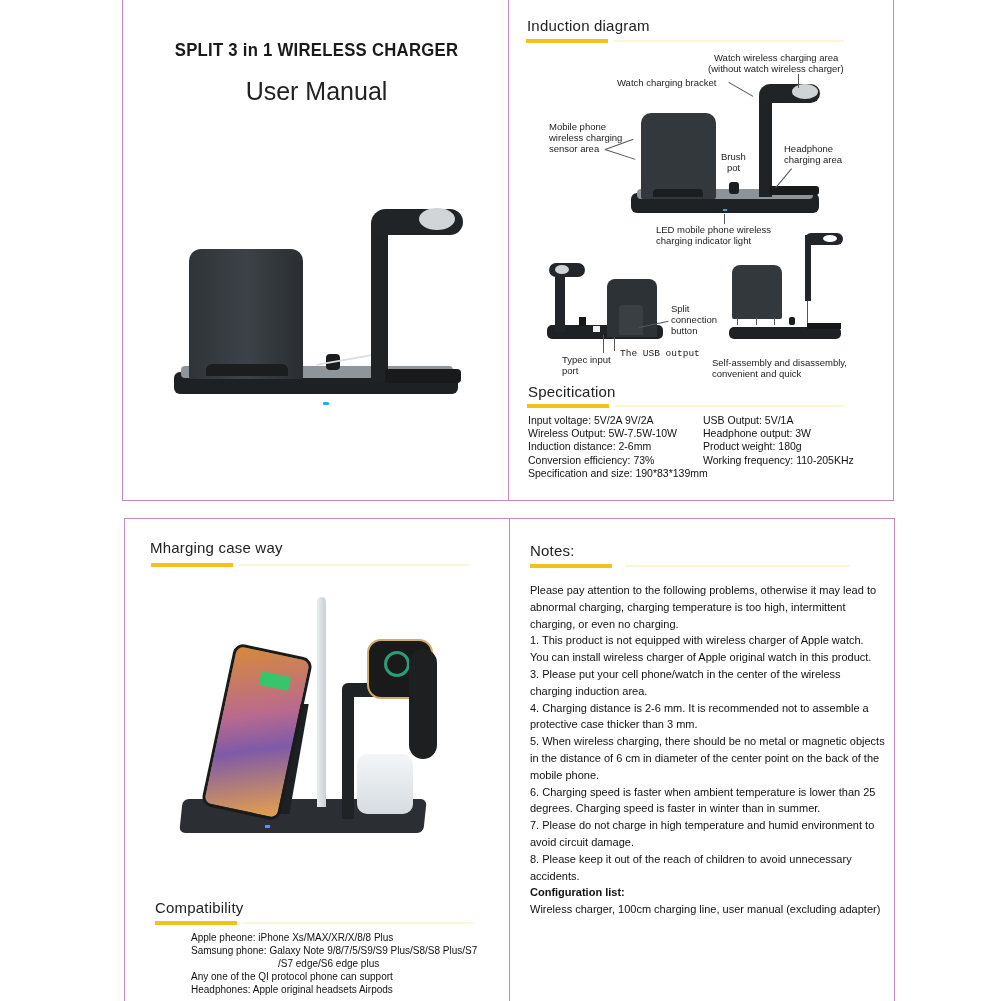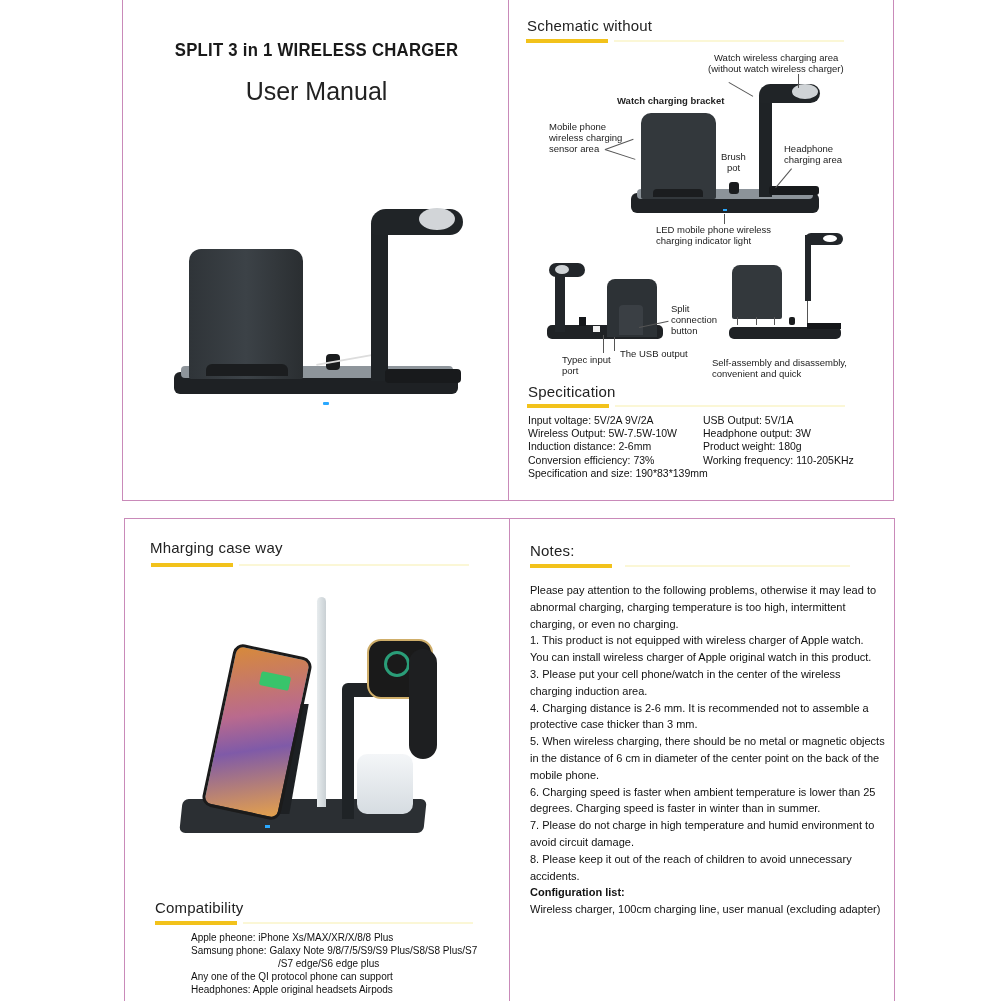--- a/index.html
+++ b/index.html
@@ -39,42 +39,42 @@
     <div class="abs" style="left:200px;top:5px;width:92px;height:26px;border-radius:16px 14px 14px 4px;background:#202427;"></div>
     <div class="abs" style="left:248px;top:4px;width:36px;height:22px;border-radius:50%;background:#d2d5d8;"></div>
 
     <div class="abs" style="left:214px;top:165px;width:76px;height:14px;border-radius:4px;background:#181a1c;"></div>
 
     <div class="abs" style="left:152px;top:198px;width:6px;height:3px;background:#2aa8ff;border-radius:1px;"></div>
   </div>
 </div>
 
 <div class="panel" style="left:508px;top:-2px;width:386px;height:503px;">
-  <div class="sec-title" style="left:18px;top:18px;">Schematic without</div>
+  <div class="sec-title" style="left:18px;top:18px;">Induction diagram</div>
   <div class="uline" style="left:17px;top:40px;width:320px;">
     <div class="y" style="width:82px;"></div>
       <div class="p" style="left:88px;width:230px;"></div>
   </div>
 
   <div class="abs" style="left:122px;top:82px;width:190px;height:135px;">
     <div class="abs" style="left:0;top:112px;width:188px;height:20px;border-radius:6px;background:#1f2225;"></div>
     <div class="abs" style="left:6px;top:108px;width:176px;height:10px;border-radius:4px;background:#8c9399;"></div>
     <div class="abs" style="left:10px;top:32px;width:75px;height:86px;border-radius:10px 10px 2px 2px;background:#33383c;"></div>
     <div class="abs" style="left:22px;top:108px;width:50px;height:8px;border-radius:4px 4px 0 0;background:#1b1d1f;"></div>
     <div class="abs" style="left:98px;top:101px;width:10px;height:12px;border-radius:3px;background:#1a1c1e;"></div>
     <div class="abs" style="left:128px;top:12px;width:13px;height:104px;border-radius:6px 0 0 0;background:#1f2326;"></div>
     <div class="abs" style="left:128px;top:3px;width:61px;height:19px;border-radius:12px 10px 10px 3px;background:#202427;"></div>
     <div class="abs" style="left:161px;top:3px;width:26px;height:15px;border-radius:50%;background:#cfd3d6;"></div>
     <div class="abs" style="left:138px;top:105px;width:50px;height:9px;border-radius:3px;background:#181a1c;"></div>
     <div class="abs" style="left:92px;top:128px;width:4px;height:2px;background:#2aa8ff;"></div>
   </div>
 
   <span class="lbl" style="left:205px;top:53px;">Watch wireless charging area</span>
   <span class="lbl" style="left:199px;top:64px;">(without watch wireless charger)</span>
-  <span class="lbl" style="left:108px;top:96px;font-weight:bold;">Watch charging bracket</span>
+  <span class="lbl" style="left:108px;top:78px;">Watch charging bracket</span>
   <div class="lead" style="left:220px;top:83px;width:28px;transform:rotate(30deg);"></div>
   <div class="lead" style="left:290px;top:75px;width:14px;transform:rotate(90deg);"></div>
 
   <span class="lbl" style="left:40px;top:122px;">Mobile phone</span>
   <span class="lbl" style="left:40px;top:133px;">wireless charging</span>
   <span class="lbl" style="left:40px;top:144px;">sensor area</span>
   <div class="lead" style="left:96px;top:150px;width:30px;transform:rotate(-20deg);"></div>
   <div class="lead" style="left:96px;top:150px;width:32px;transform:rotate(18deg);"></div>
 
   <span class="lbl" style="left:212px;top:152px;">Brush</span>
@@ -98,21 +98,21 @@
     <div class="abs" style="left:46px;top:65px;width:7px;height:6px;background:#f0f0f0;"></div>
     <div class="abs" style="left:32px;top:56px;width:7px;height:9px;background:#15171a;"></div>
   </div>
   <span class="lbl" style="left:162px;top:304px;">Split</span>
   <span class="lbl" style="left:162px;top:315px;">connection</span>
   <span class="lbl" style="left:162px;top:326px;text-align:center;">button</span>
   <div class="lead" style="left:130px;top:328px;width:30px;transform:rotate(-12deg);"></div>
   <span class="lbl" style="left:53px;top:355px;">Typec input</span>
   <span class="lbl" style="left:53px;top:366px;">port</span>
   <div class="lead" style="left:95px;top:336px;width:18px;transform:rotate(90deg);"></div>
-  <span class="lbl" style="left:111px;top:349px;">The USB output</span>
+  <span class="lbl" style="left:111px;top:349px;font-family:Liberation Mono, monospace;">The USB output</span>
   <div class="lead" style="left:106px;top:338px;width:14px;transform:rotate(90deg);"></div>
 
   <div class="abs" style="left:220px;top:232px;width:120px;height:110px;">
     <div class="abs" style="left:0;top:96px;width:112px;height:12px;border-radius:5px;background:#1f2225;"></div>
     <div class="abs" style="left:3px;top:34px;width:50px;height:54px;border-radius:8px 8px 2px 2px;background:#33383c;"></div>
     <div class="abs" style="left:8px;top:86px;width:1px;height:8px;background:#555;"></div>
     <div class="abs" style="left:27px;top:86px;width:1px;height:8px;background:#555;"></div>
     <div class="abs" style="left:45px;top:86px;width:1px;height:8px;background:#555;"></div>
     <div class="abs" style="left:76px;top:4px;width:6px;height:66px;background:#22262a;"></div>
     <div class="abs" style="left:76px;top:2px;width:38px;height:12px;border-radius:7px;background:#22262a;"></div>

